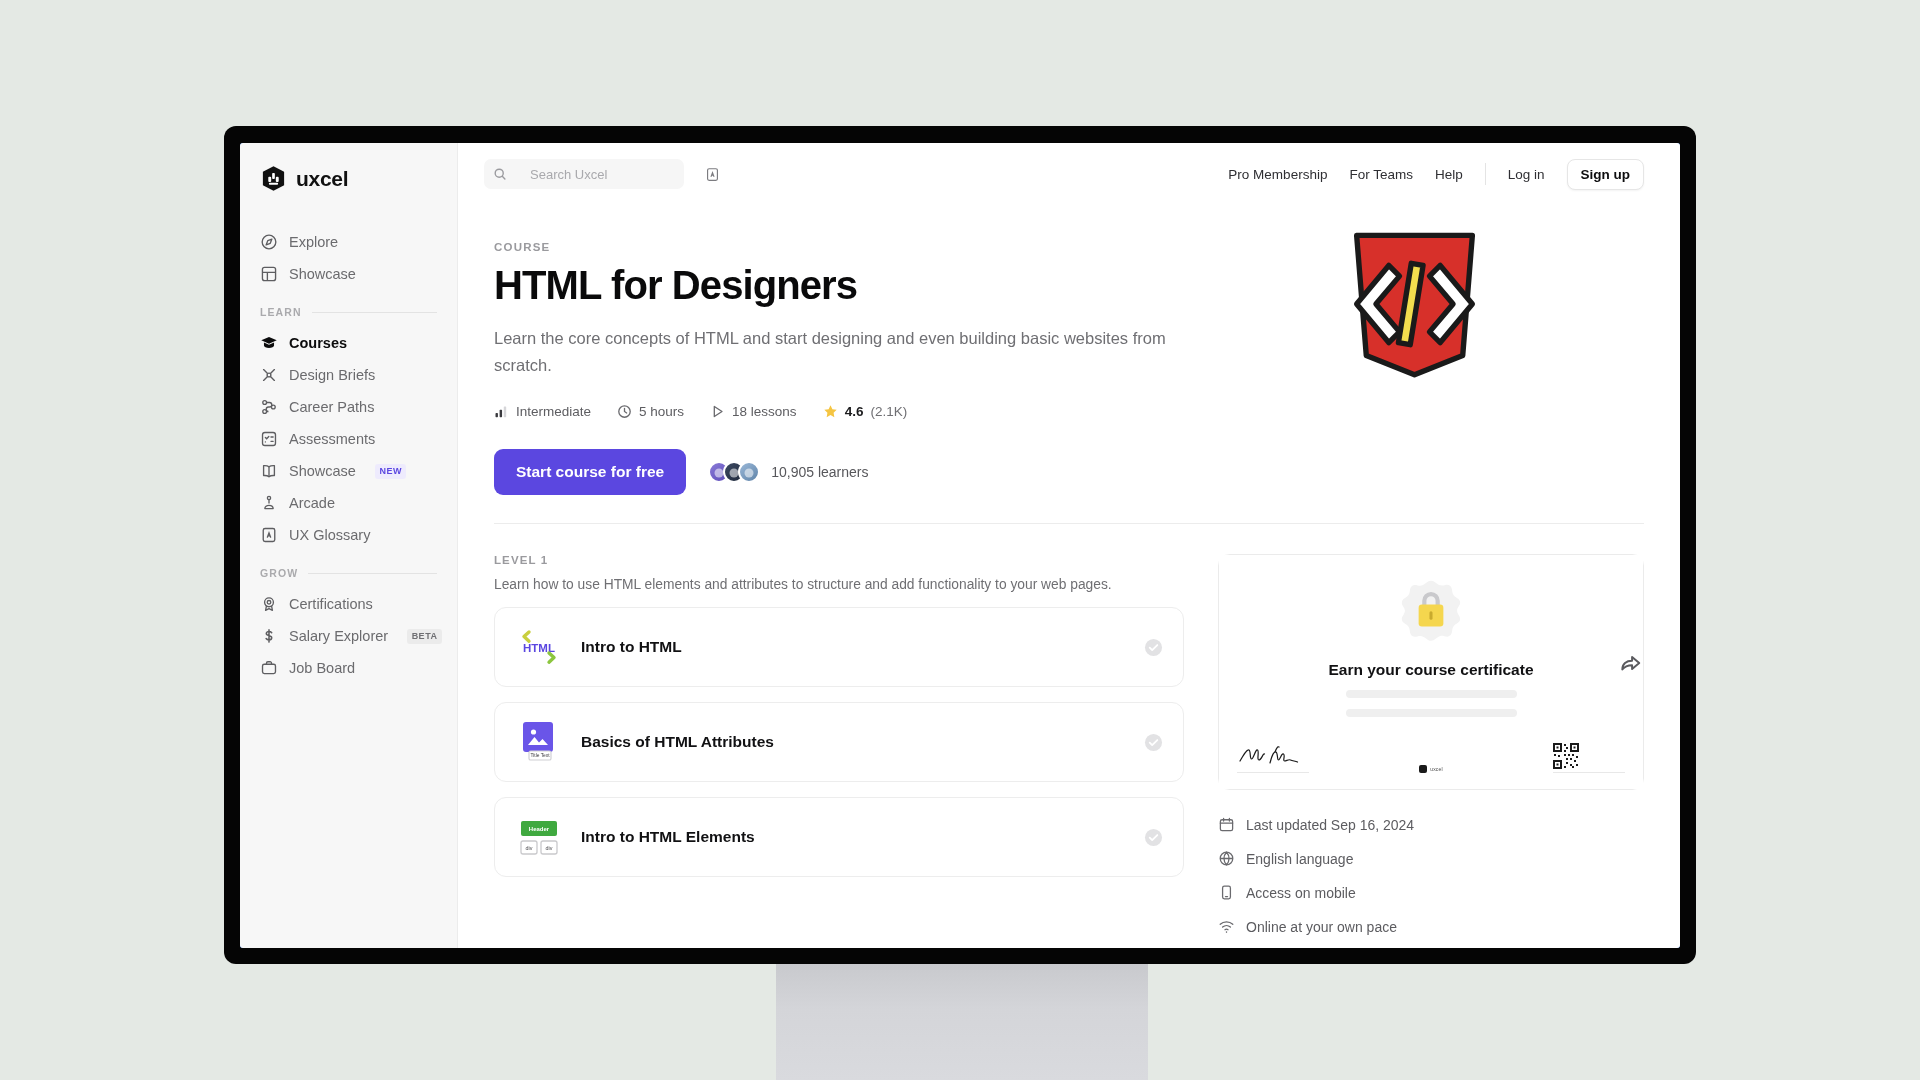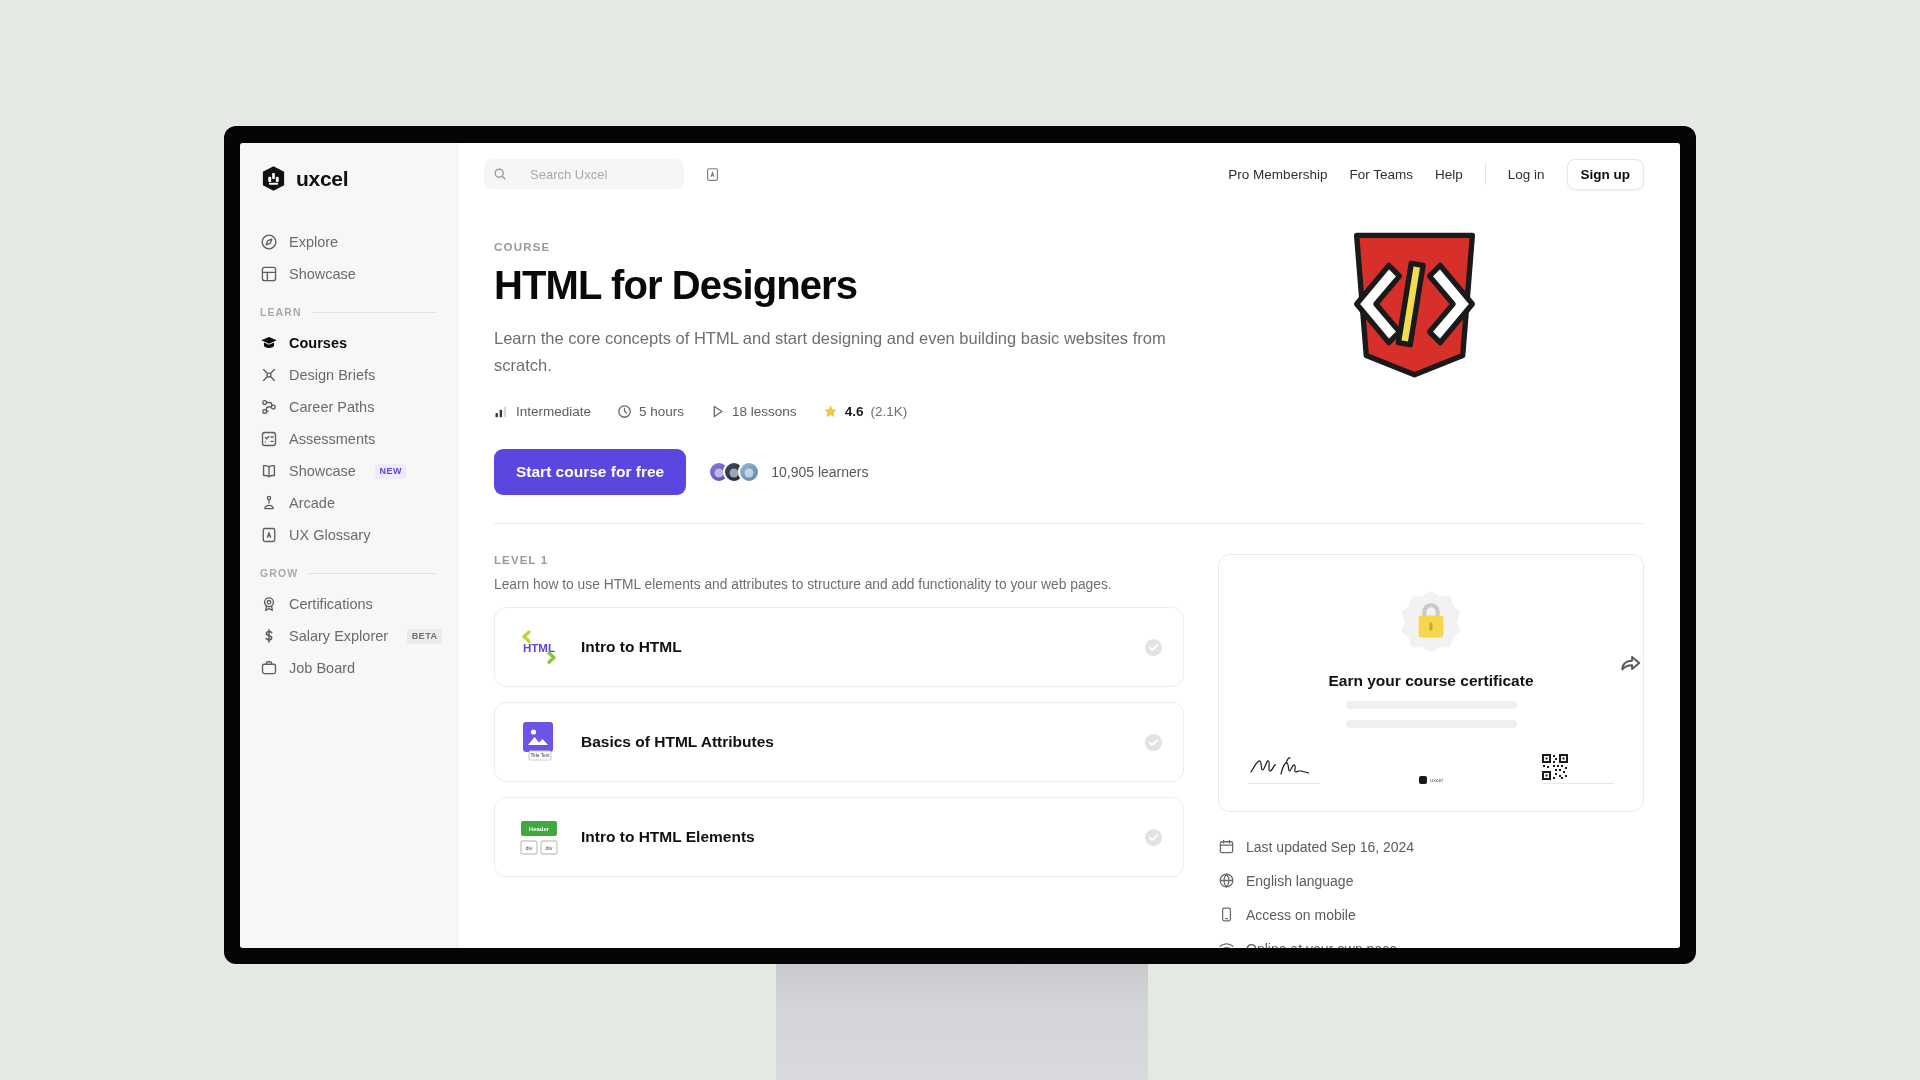--- a/index.html
+++ b/index.html
@@ -150,21 +150,21 @@
     margin-top: 15px; height: 80px; border: 1px solid #ededed; border-radius: 12px;
     display: flex; align-items: center; padding: 0 20px; gap: 18px; background: #fff;
     cursor: pointer;
   }
   .lesson-thumb { width: 48px; height: 48px; flex: 0 0 48px; position: relative; }
   .lesson-name { font-size: 15.5px; font-weight: 700; color: #111113; }
   .check { margin-left: auto; width: 19px; height: 19px; color: #d6d6d8; }
 
   .lower-right { flex: 1; padding-top: 0; }
   .cert-card {
-    border: 1px solid #ebebeb; border-radius: 12px; padding: 11px;
+    border: 1px solid #ebebeb; border-radius: 12px; 
     background: #fff;
   }
   .cert-inner {
     border-radius: 6px; background: #fff; padding: 22px 18px 16px 18px;
     display: flex; flex-direction: column; align-items: center;
   }
   .lock-wrap { position: relative; width: 86px; height: 78px; display:flex; align-items:center; justify-content:center; }
   .cert-title { font-size: 15.5px; font-weight: 700; color: #111113; margin-top: 6px; }
   .cert-line { height: 8px; border-radius: 4px; background: #efefef; margin-top: 11px; }
   .cert-line.l1 { width: 171px; }

